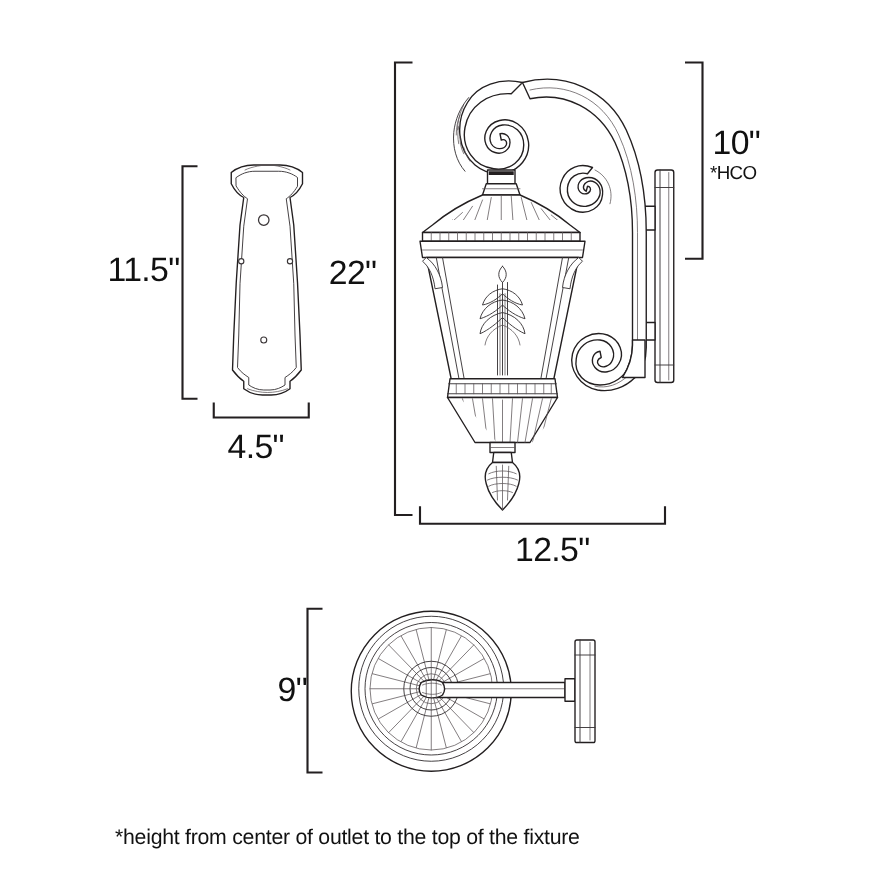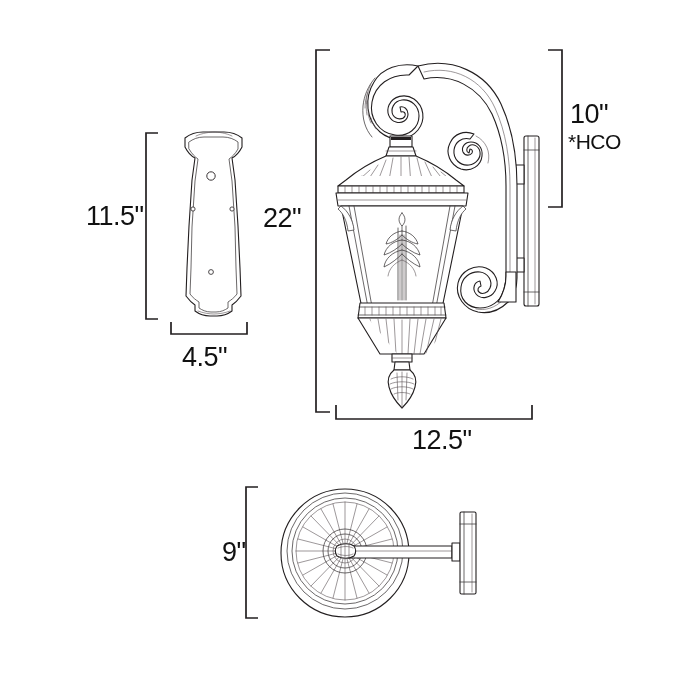--- a/index.html
+++ b/index.html
@@ -20,21 +20,21 @@
     font-weight:400;
     color:#111;
     white-space:nowrap;
     letter-spacing:-0.5px;
   }
   #label-11-5{left:86px;  top:201px; font-size:27px;}
   #label-4-5 {left:182px; top:342px; font-size:27px;}
   #label-22  {left:263px; top:203px; font-size:27px;}
   #label-12-5{left:412px; top:425px; font-size:27px;}
   #label-10  {left:570px; top:99px;  font-size:27px;}
-  #label-hco {left:568px; top:130px; font-size:21px;}
+  #label-hco {left:568px; top:130px; font-size:15px;}
   #label-9   {left:222px; top:537px; font-size:27px;}
   #footnote  {left:92px;  top:660px; font-size:17px; letter-spacing:-0.2px;}
 </style>
 </head>
 <body>
 
 <div id="spec-sheet">
 
   <svg id="drawing-svg" viewBox="0 0 700 700" xmlns="http://www.w3.org/2000/svg">
     <defs>
@@ -380,14 +380,15 @@
   <div class="dim-label" id="label-22">22"</div>
 
   <div class="dim-label" id="label-12-5">12.5"</div>
 
   <div class="dim-label" id="label-10">10"</div>
 
   <div class="dim-label" id="label-hco">*HCO</div>
 
   <div class="dim-label" id="label-9">9"</div>
 
+  <div class="dim-label" id="footnote">*height from center of outlet to the top of the fixture</div>
 
 </div>
 
 </body></html>

